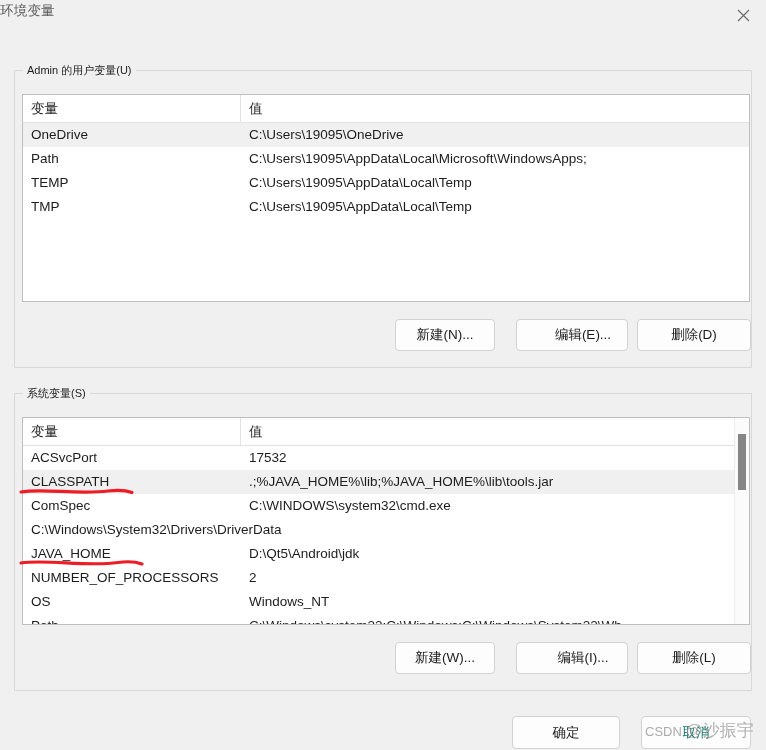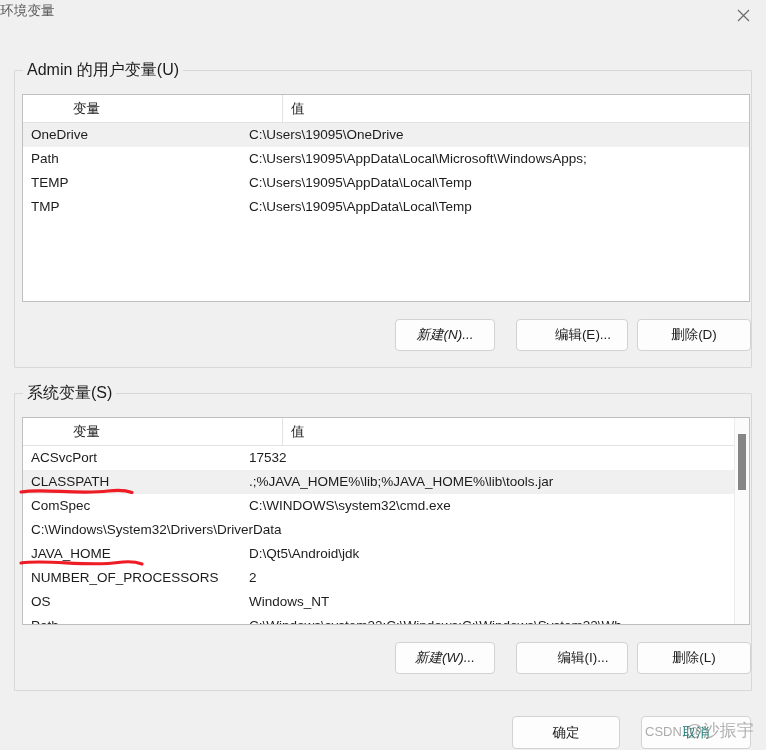--- a/index.html
+++ b/index.html
@@ -59,21 +59,21 @@
   .group-system {
     left: 14px; top: 393px;
     width: 738px; height: 298px;
   }
   .group-legend {
     position: absolute;
     top: -10px;
     left: 8px;
     background: #f0f0f0;
     padding: 0 4px;
-    font-size: 16px;
+    font-size: 11px;
     color: #1c1c1c;
     white-space: nowrap;
     line-height: 18px;
   }
 
   
   .listview {
     position: absolute;
     background: #ffffff;
     border: 1px solid #bfbfbf;
@@ -87,21 +87,20 @@
   .list-system {
     left: 22px; top: 417px;
     width: 728px; height: 208px;
   }
   .lv-header {
     display: flex;
     height: 28px;
     background: #ffffff;
     border-bottom: 1px solid #e2e2e2;
     box-sizing: border-box;
-    padding-left: 42px;
   }
   .lv-header .col {
     font-size: 13.5px;
     color: #1c1c1c;
     padding-left: 8px;
     line-height: 27px;
     box-sizing: border-box;
     overflow: hidden;
     white-space: nowrap;
   }
@@ -162,21 +161,21 @@
     color: #1c1c1c;
     display: flex;
     align-items: center;
     justify-content: center;
     box-sizing: border-box;
     cursor: default;
     white-space: nowrap;
   }
   .btn-row-user .btn { top: 319px; }
   .btn-row-sys .btn { top: 642px; }
-  .btn-new { left: 395px; width: 100px; font-style: italic; }
+  .btn-new { left: 395px; width: 100px; }
   .btn-edit { left: 516px; width: 112px; padding-left: 22px; }
   .btn-del { left: 637px; width: 114px; }
 
   .btn-ok {
     left: 512px; top: 716px; width: 108px; height: 33px;
   }
   .btn-cancel {
     left: 641px; top: 716px; width: 110px; height: 33px;
     color: #0f766e;
   }

